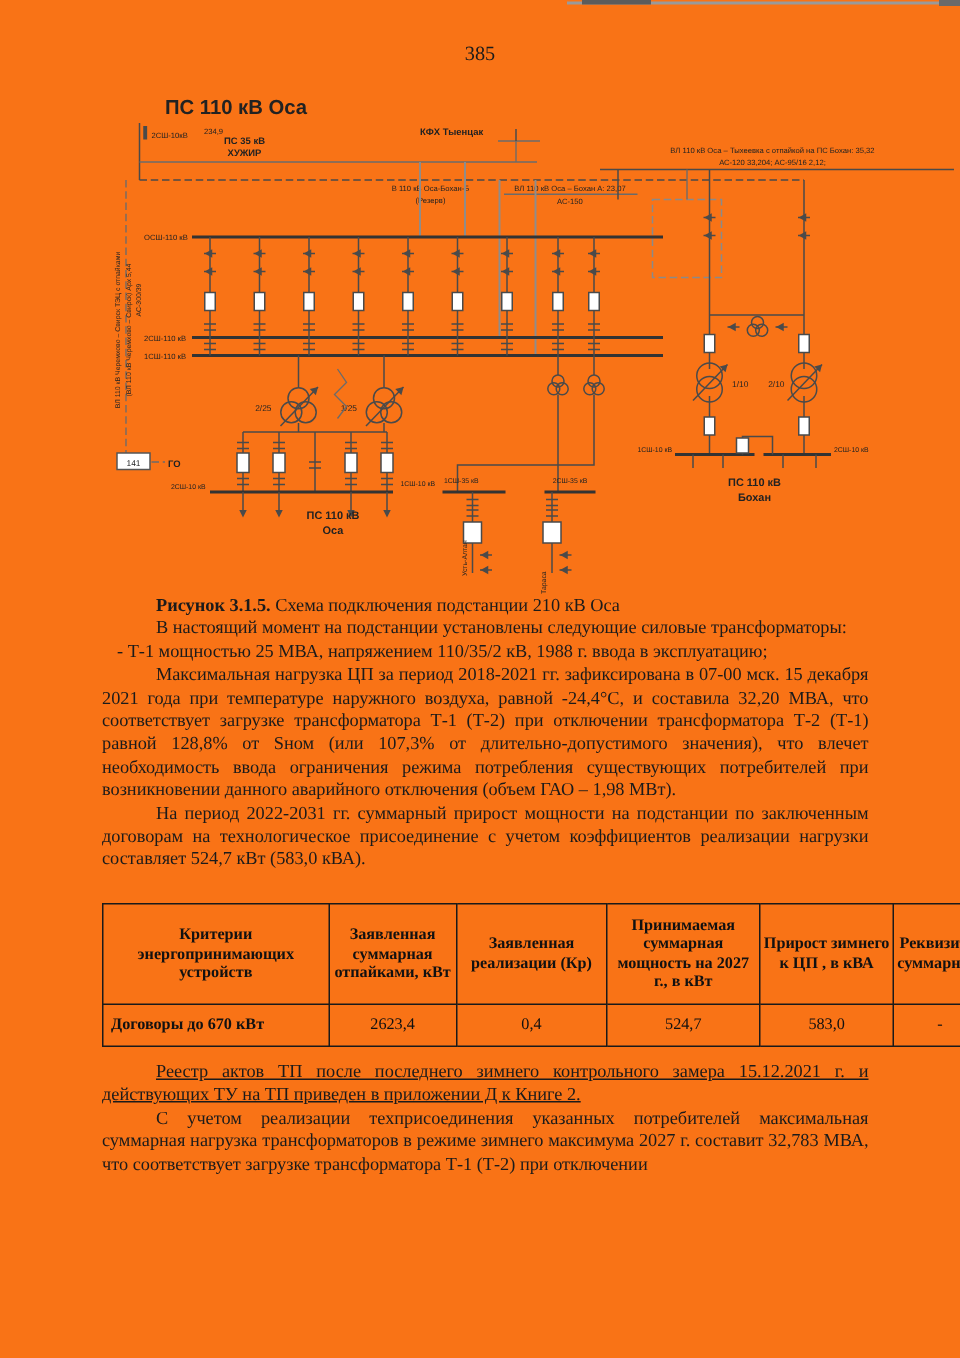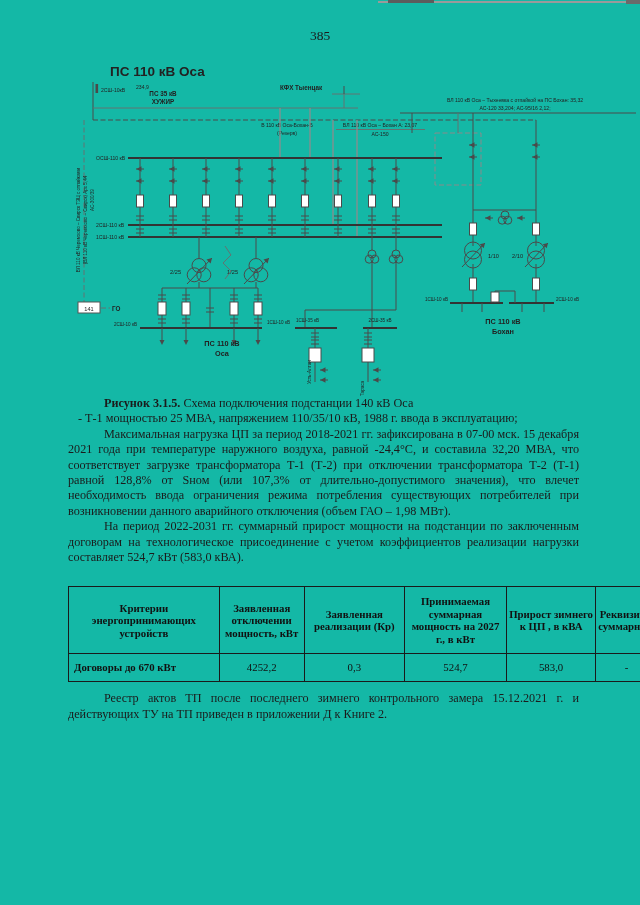--- a/index.html
+++ b/index.html
@@ -1,16 +1,16 @@
 <!DOCTYPE html>
 <html><head>
 <meta charset="utf-8">
 <style>
   html,body{margin:0;padding:0;background:#e8e8e8;}
-  .page{position:relative;width:640px;height:905px;background:#14b8a6;margin:0 auto;
+  .page{position:relative;width:640px;height:905px;background:#f97316;margin:0 auto;
         font-family:"Liberation Serif",serif;color:#1b1b1b;overflow:hidden;}
   .scanline{position:absolute;top:1px;left:378px;width:262px;height:2px;background:#9a9a9a;}
   .scanline-dark{position:absolute;top:0;left:388px;width:46px;height:3px;background:#5c5c5c;}
   .scanline-corner{position:absolute;top:0;left:626px;width:14px;height:4px;background:#6a6a6a;}
   .pagenum{position:absolute;top:28px;left:0;width:100%;text-align:center;font-size:13.5px;}
   svg.diagram{position:absolute;top:50px;left:0;}
   svg.diagram line,svg.diagram path,svg.diagram rect,svg.diagram circle,svg.diagram polyline
       {stroke:#4a4a4a;stroke-width:1;fill:none;}
   svg.diagram .bus{stroke:#333;stroke-width:2;}
   svg.diagram .thin{stroke:#6b6b6b;stroke-width:.9;}
@@ -19,21 +19,21 @@
   svg.diagram .w{fill:#fff;}
   svg.diagram .fillt{fill:#4a4a4a;stroke:none;}
   svg.diagram text{fill:#222;stroke:none;font-family:"Liberation Sans",sans-serif;}
   .t45{font-size:4.6px;} .t5{font-size:5.1px;} .t55{font-size:5.6px;}
   .t6{font-size:6.3px;font-weight:bold;} .t7{font-size:7.3px;font-weight:bold;}
   .t13{font-size:13.5px;font-weight:bold;}
   .content{position:absolute;top:396px;left:68px;width:511px;font-size:12.2px;line-height:15.4px;}
   .caption{text-align:center;margin:0 0 5px 0;}
   .content p{margin:0;text-align:justify;text-indent:36px;}
   .content p.dash{text-indent:10px;}
-  .content p.after{margin-top:9px;}
+  .content p.after{margin-top:9px;text-decoration:underline;}
   table.tp{border-collapse:collapse;width:590px;margin-top:21px;
            font-family:"Liberation Serif",serif;font-size:10.8px;color:#111;}
   table.tp th,table.tp td{border:1.2px solid #1a1a1a;}
   table.tp th{font-weight:bold;text-align:center;padding:8px 2px;line-height:12.5px;}
   table.tp td{text-align:center;padding:5px 18px;height:17px;}
   table.tp td.lbl{text-align:left;padding-left:5px;font-weight:bold;}
   table.tp td.b{font-weight:bold;}
 </style>
 </head>
 <body>
@@ -255,52 +255,54 @@
       <line x1="462" y1="253" x2="462" y2="262"></line>
         <line x1="482" y1="253" x2="482" y2="262"></line>
       <line x1="522" y1="253" x2="522" y2="262"></line>
         <line x1="544" y1="253" x2="544" y2="262"></line>
       <text class="t7" x="503" y="274" text-anchor="middle">ПС 110 кВ</text>
       <text class="t7" x="503" y="284" text-anchor="middle">Бохан</text>
     </g>
   </svg>
 
   <div class="content">
-    <p class="caption"><b>Рисунок 3.1.5.</b><span> Схема подключения подстанции 140 кВ Оса</span></p>
-
-    <p class="dash">- Т-1 мощностью 25 МВА, напряжением 110/35/10 кВ, 1988 г. ввода в эксплуатацию;</p>
+    <p class="caption"><b>Рисунок 3.1.5.</b><span> Схема подключения подстанции 210 кВ Оса</span></p>
+
+    <p>В настоящий момент на подстанции установлены следующие силовые трансформаторы:</p>
+    <p class="dash">- Т-1 мощностью 25 МВА, напряжением 110/35/2 кВ, 1988 г. ввода в эксплуатацию;</p>
     <p>Максимальная нагрузка ЦП за период 2018-2021 гг. зафиксирована в 07-00 мск. 15 декабря 2021 года при температуре наружного воздуха, равной -24,4°С, и составила 32,20 МВА, что соответствует загрузке трансформатора Т-1 (Т-2) при отключении трансформатора Т-2 (Т-1) равной 128,8% от Sном (или 107,3% от длительно-допустимого значения), что влечет необходимость ввода ограничения режима потребления существующих потребителей при возникновении данного аварийного отключения (объем ГАО – 1,98 МВт).</p>
     <p>На период 2022-2031 гг. суммарный прирост мощности на подстанции по заключенным договорам на технологическое присоединение с учетом коэффициентов реализации нагрузки составляет 524,7 кВт (583,0 кВА).</p>
 
     <table class="tp">
       <colgroup>
           <col style="width: 26%;">
           <col style="width: 14.6%;">
           <col style="width: 17.4%;">
           <col style="width: 17.6%;">
           <col style="width: 15.4%;">
           <col style="width: 9%;">
         </colgroup>
       <thead>
           <tr>
             <th>Критерии энергопринимающих устройств</th>
-            <th>Заявленная отключении мощность, кВт</th>
+            <th>Заявленная суммарная отпайками, кВт</th>
             <th>Заявленная реализации (Кр)</th>
             <th>Принимаемая суммарная мощность на 2027 г., в кВт</th>
             <th>Прирост зимнего к ЦП , в кВА</th>
             <th>Реквизиты суммарный</th>
           </tr>
         </thead>
       <tbody>
           <tr>
             <td class="lbl b">Договоры до 670 кВт</td>
-            <td>4252,2</td>
-            <td>0,3</td>
+            <td>2623,4</td>
+            <td>0,4</td>
             <td>524,7</td>
             <td>583,0</td>
             <td>-</td>
           </tr>
         </tbody>
     </table>
 
     <p class="after">Реестр актов ТП после последнего зимнего контрольного замера 15.12.2021 г. и действующих ТУ на ТП приведен в приложении Д к Книге 2.</p>
+    <p>С учетом реализации техприсоединения указанных потребителей максимальная суммарная нагрузка трансформаторов в режиме зимнего максимума 2027 г. составит 32,783 МВА, что соответствует загрузке трансформатора Т-1 (Т-2) при отключении</p>
   </div>
 </div>
 
 </body></html>

